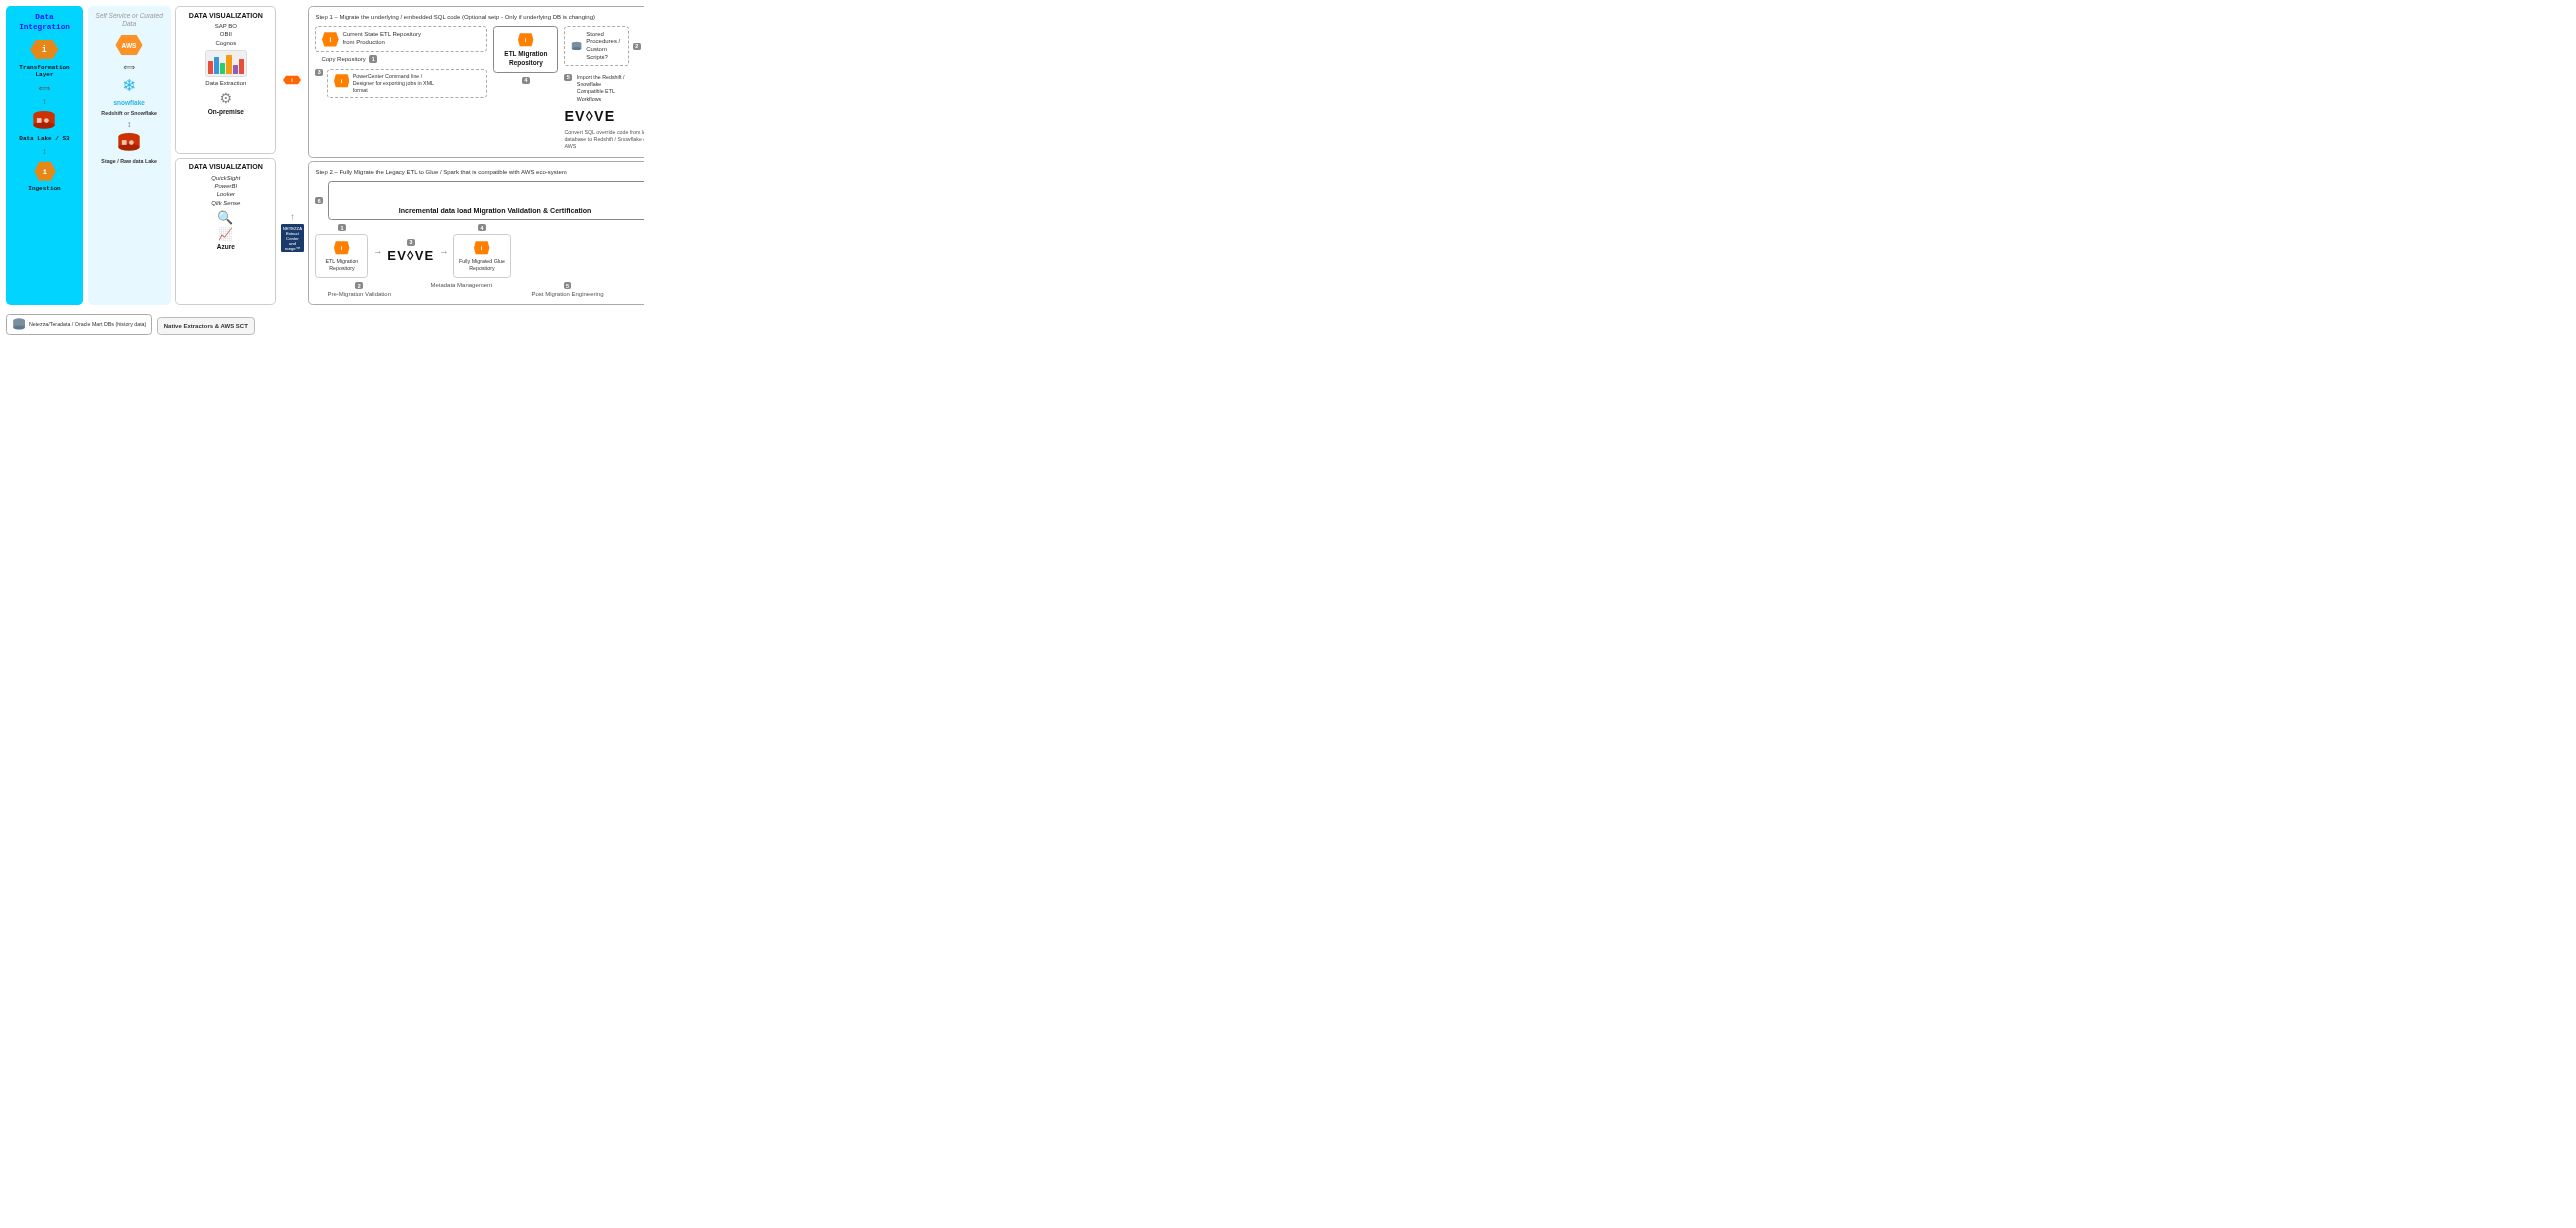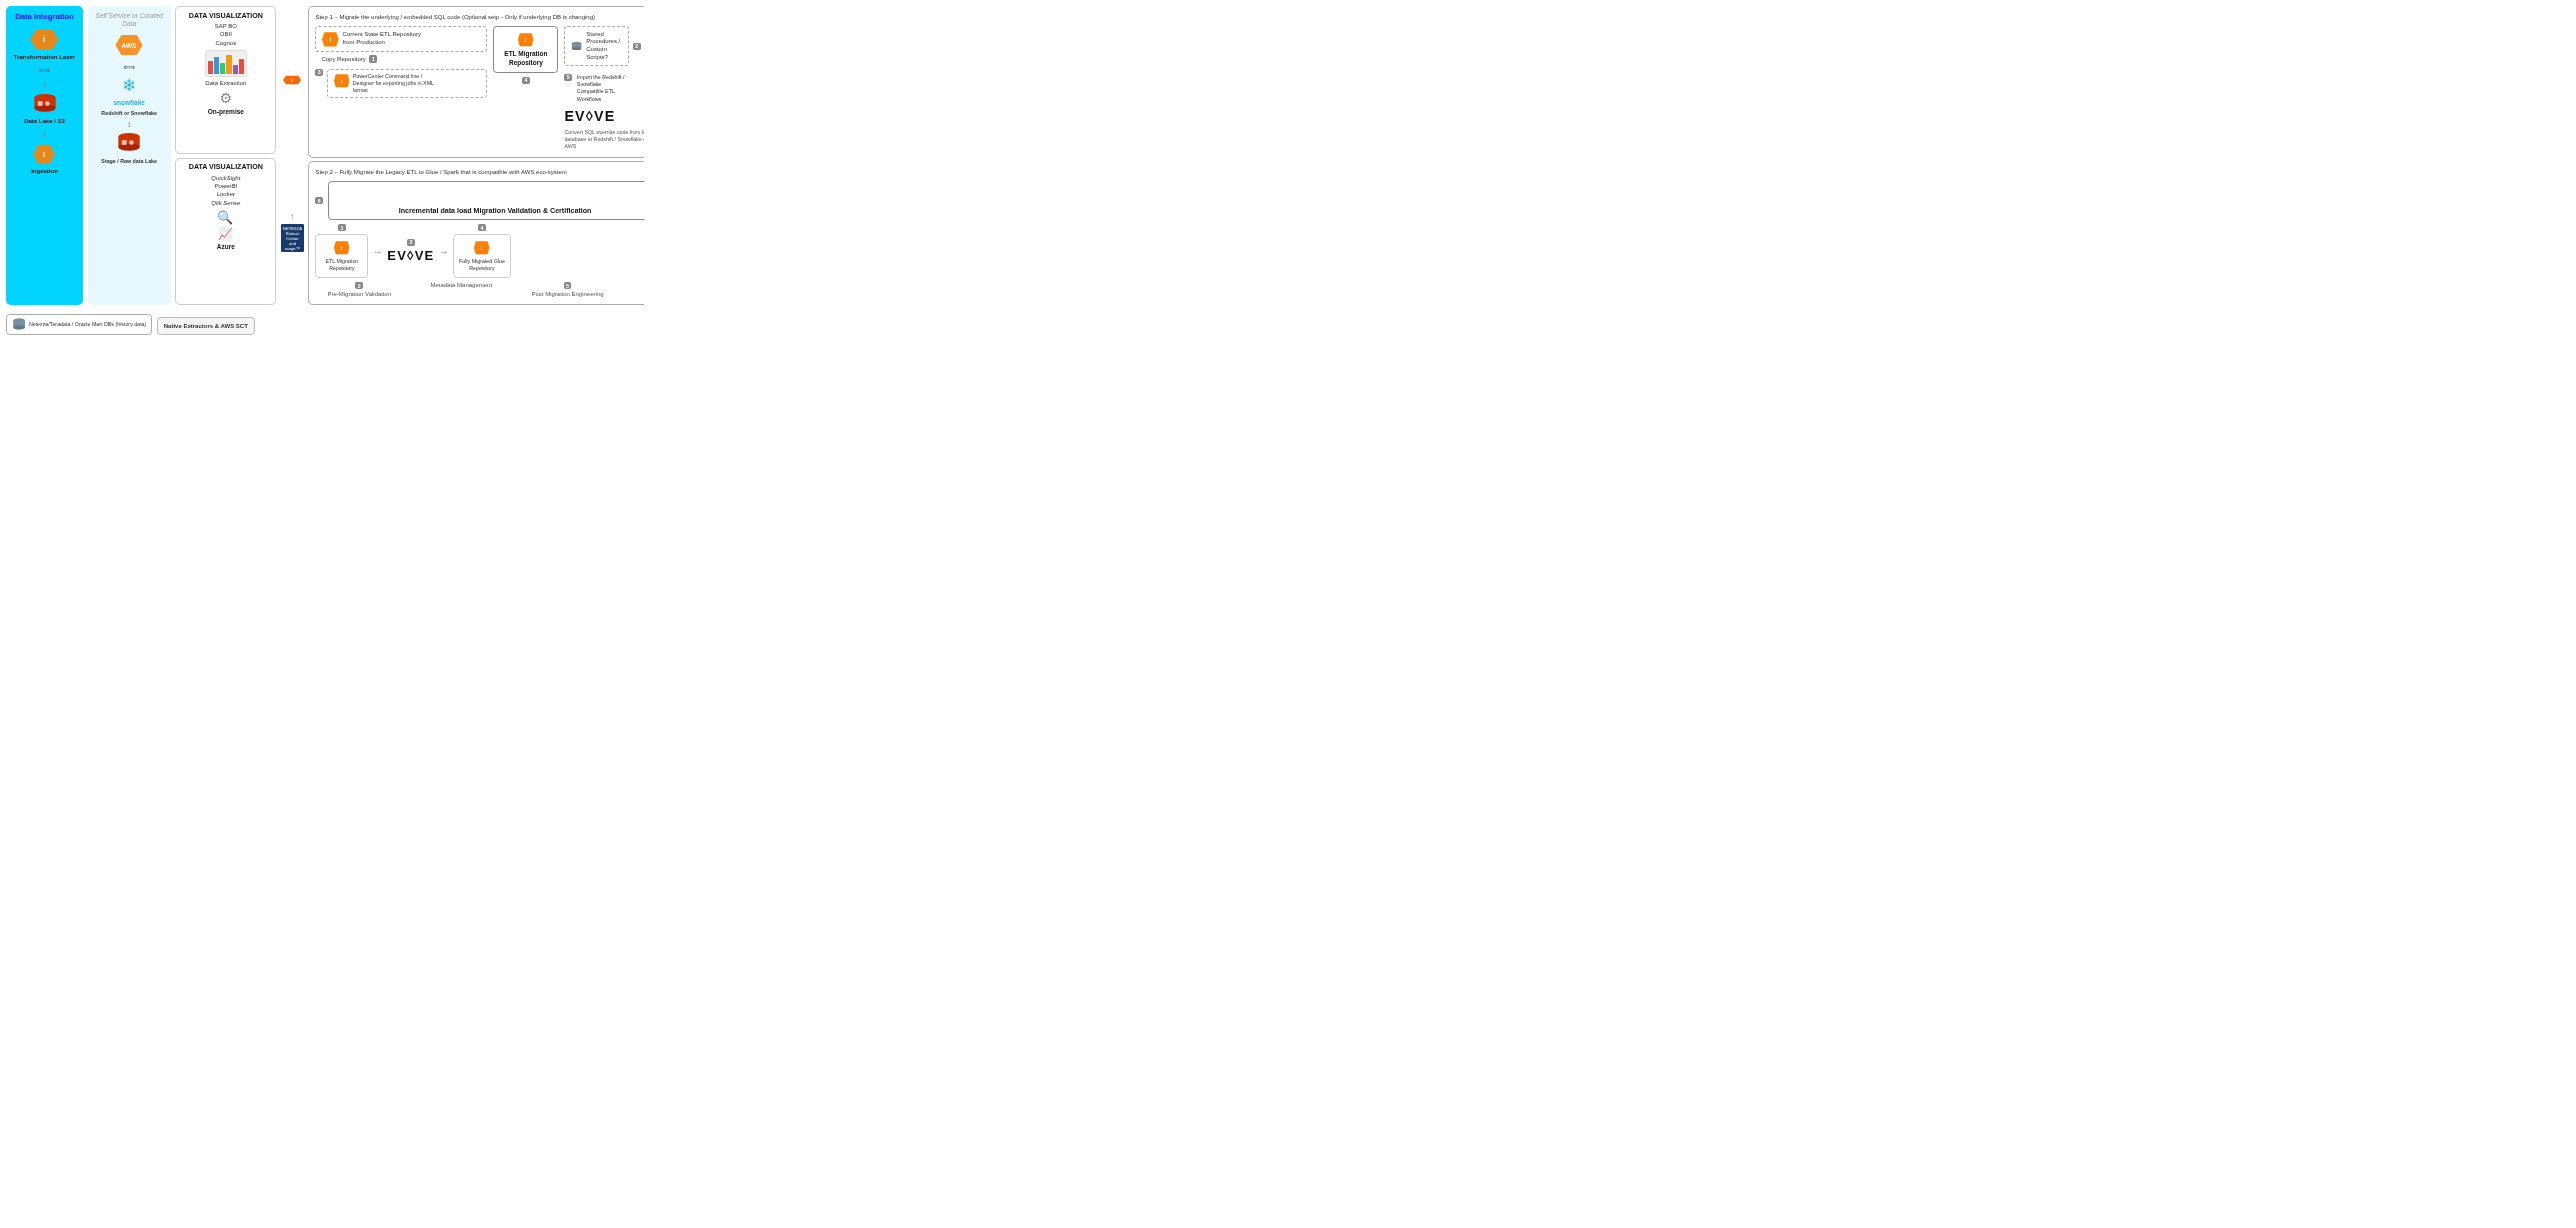--- a/index.html
+++ b/index.html
@@ -24,20 +24,21 @@
       background: #00d4ff;
       border-radius: 4.7px;
       padding: 6px 4.7px;
       width: 77px;
       min-height: 291px;
       display: flex;
       flex-direction: column;
       align-items: center;
       gap: 4.7px;
       flex-shrink: 0;
+      font-family: Liberation Mono, monospace;
     }
 
     .left-panel-title {
       font-size: 7.7px;
       font-weight: bold;
       color: #1a0dff;
       text-align: center;
       line-height: 1.3;
     }
 

